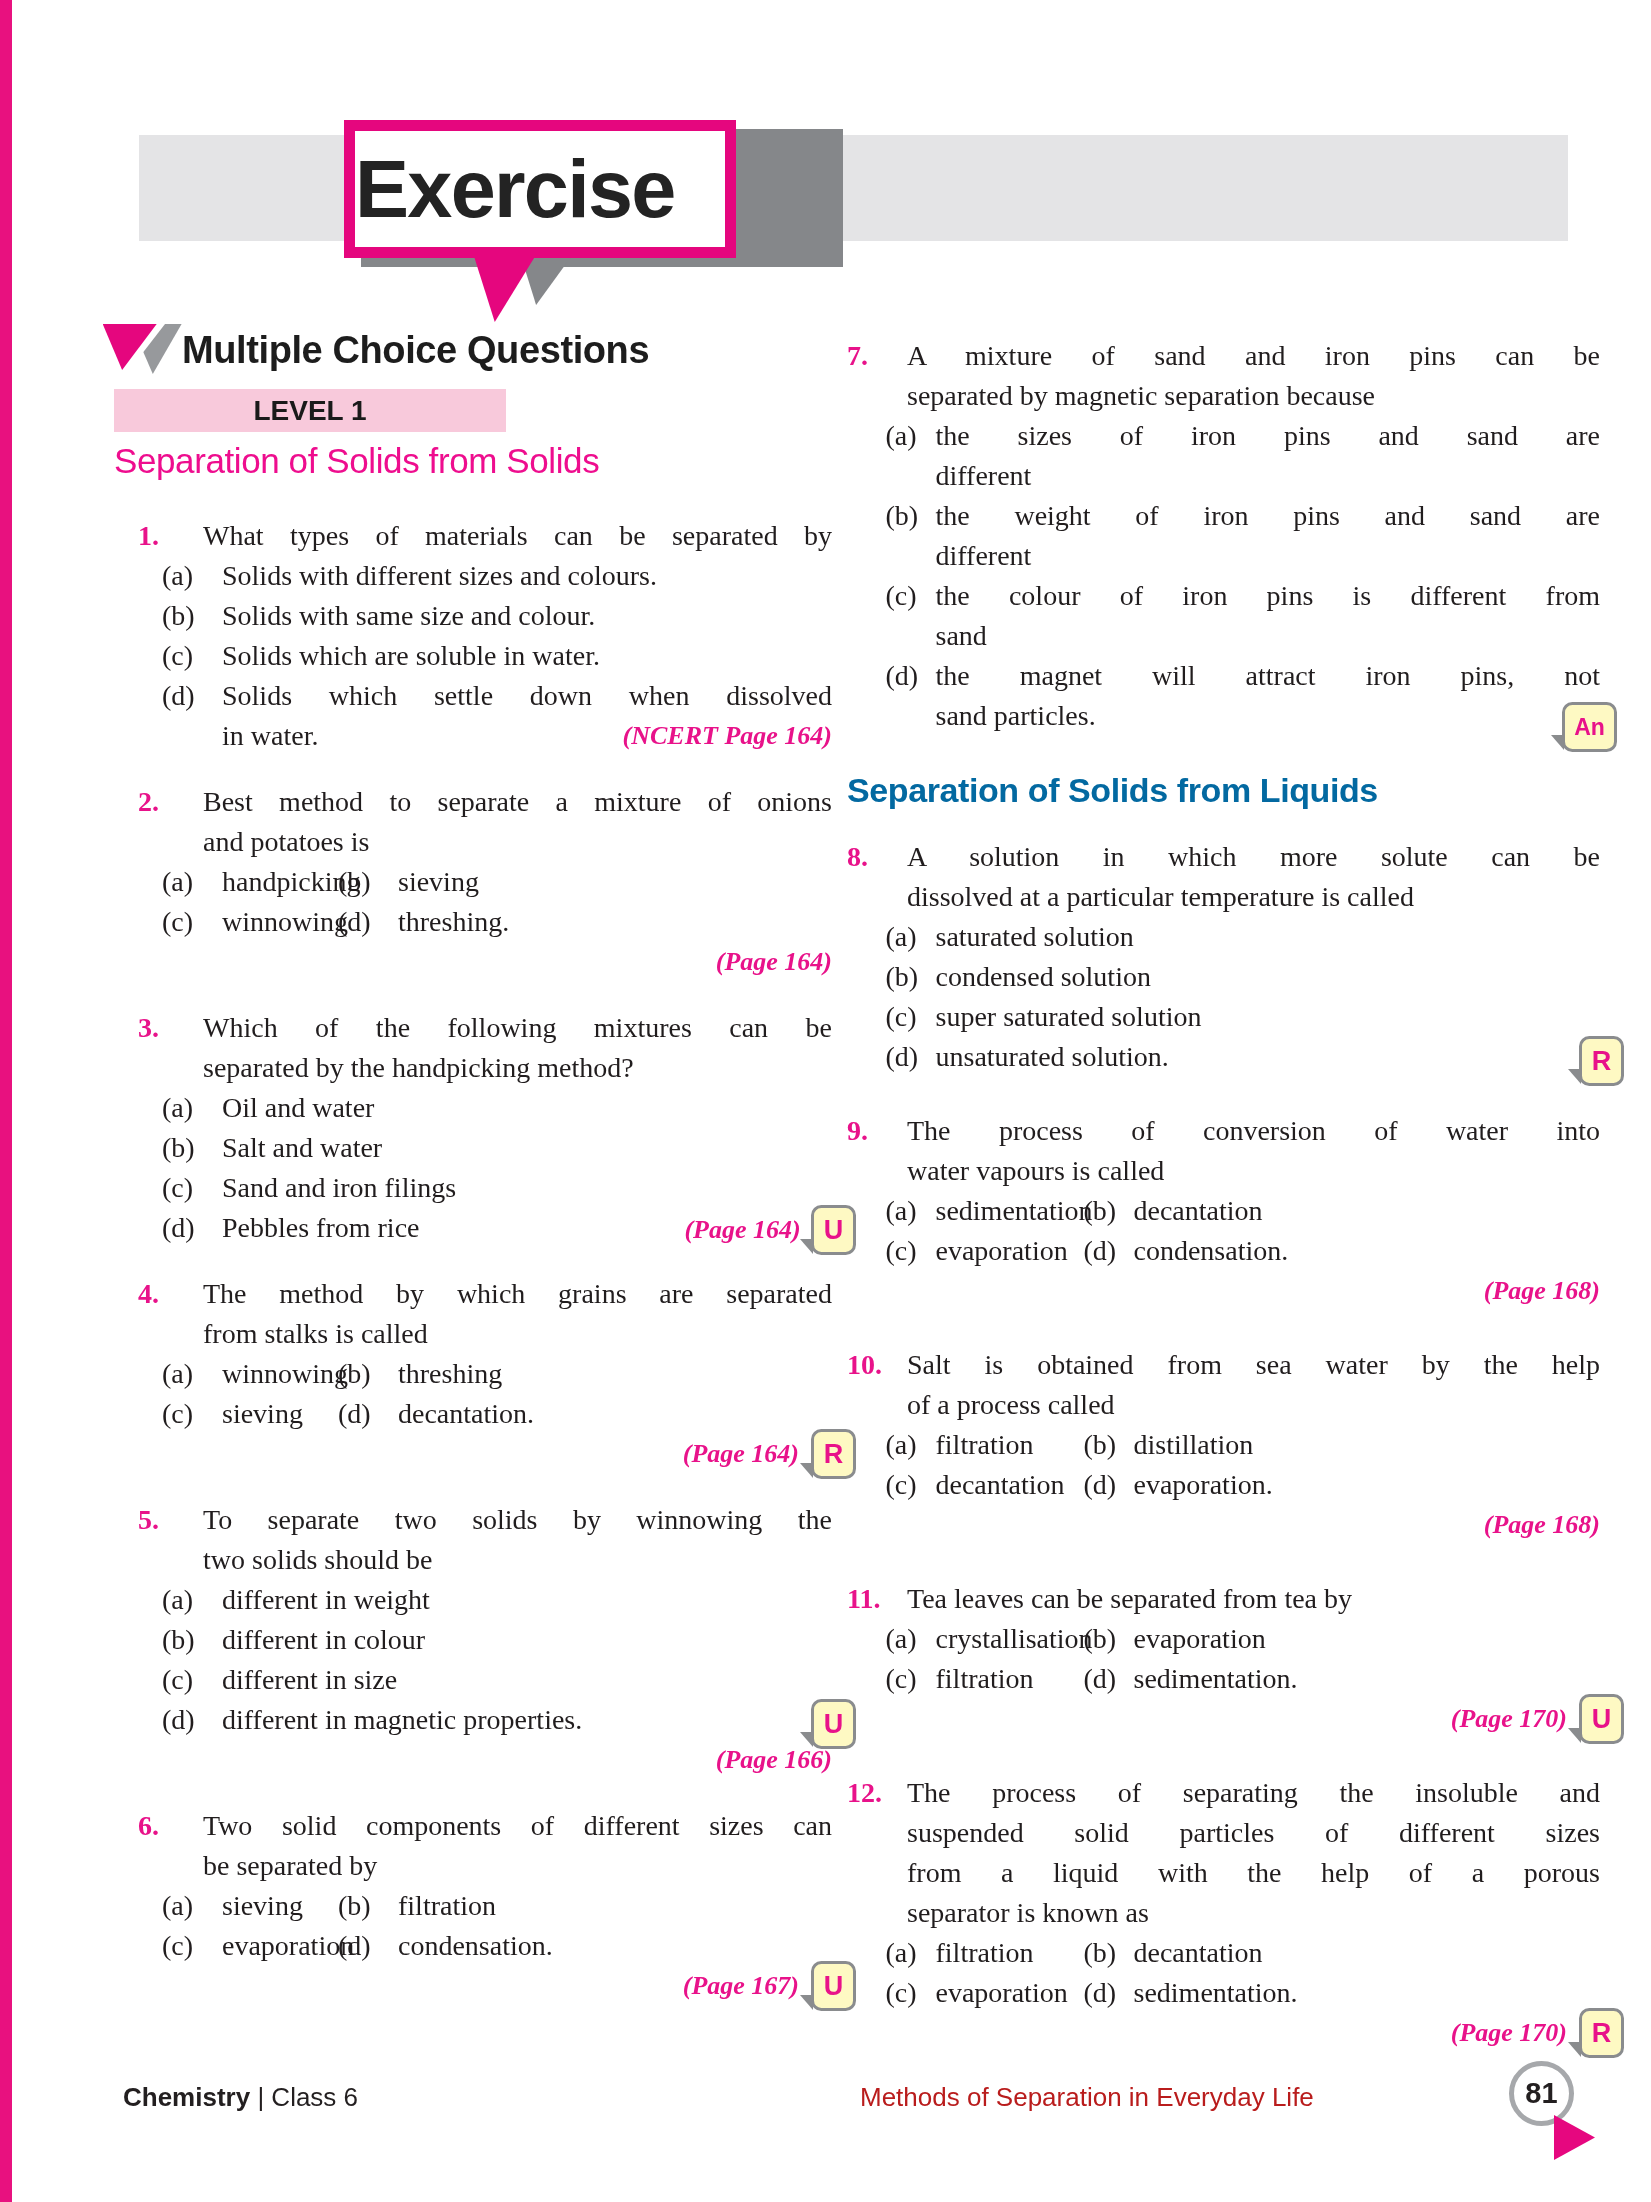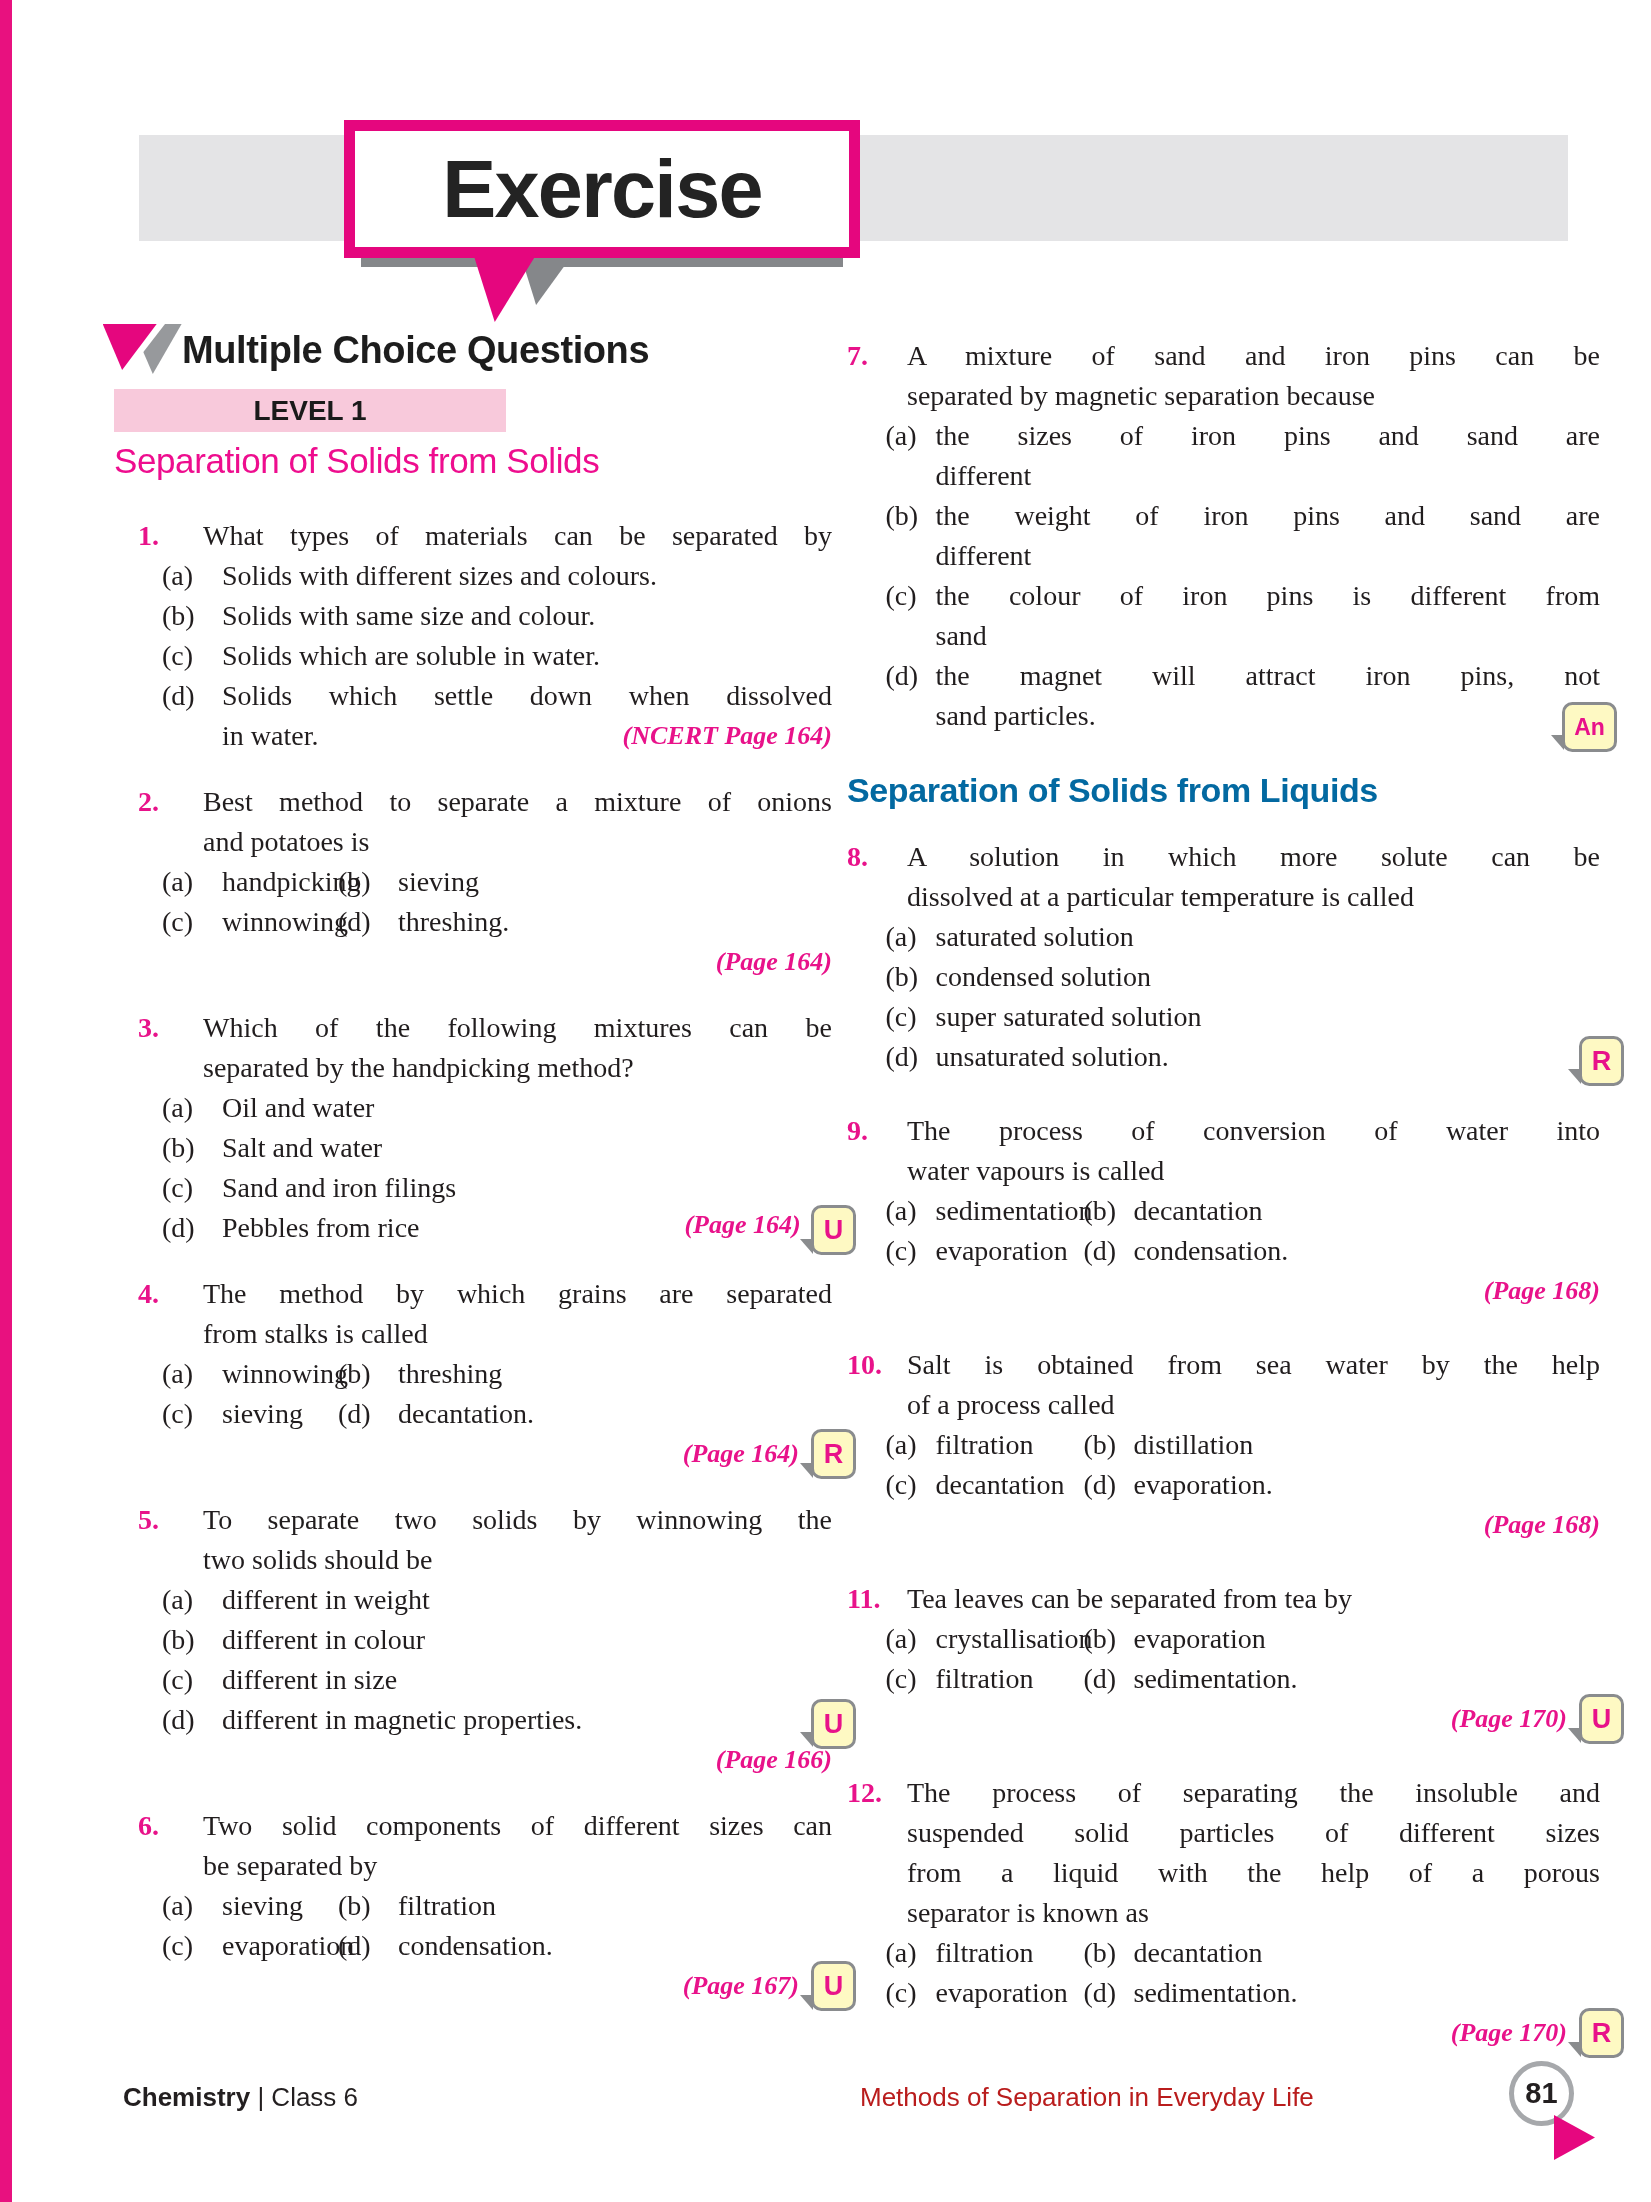--- a/index.html
+++ b/index.html
@@ -6,22 +6,22 @@
   body{width:1651px;height:2203px;position:relative;background:#ffffff;overflow:hidden;
        font-family:"Liberation Serif",serif;color:#211d1e}
   .edge-strip{position:absolute;left:0;top:0;width:12px;height:2203px;background:#e8117f}
   
   .graybar{position:absolute;left:139px;top:135px;width:1429px;height:106px;background:#e4e4e6}
   .exshadow{position:absolute;left:361px;top:129px;width:482px;height:138px;background:#85878a}
   .extail-g{position:absolute;left:519px;top:250px;width:57px;height:55px;background:#85878a;
             clip-path:polygon(0 0,100% 0,30% 100%)}
   .extail-p{position:absolute;left:472px;top:250px;width:67px;height:72px;background:#e5067e;
             clip-path:polygon(0 0,100% 0,34% 100%)}
-  .exbox{position:absolute;left:344px;top:120px;width:516px;height:138px;background:#fff;
-         border:11.2px solid #e5067e;box-sizing:border-box;display:flex;align-items:center;justify-content:center}
+  .exbox{position:absolute;left:344px;top:120px;width:392px;height:138px;background:#fff;
+         border:11.2px solid #e5067e;box-sizing:border-box;display:flex;align-items:center;justify-content:flex-start}
   .exbox span{font-family:"Liberation Sans",sans-serif;font-weight:700;font-size:81px;
               color:#232323;letter-spacing:-1.7px}
   
   .mcq-icon{position:absolute;left:101px;top:324px;width:82px;height:55px}
   .mcq-icon .t-gray{position:absolute;left:20.6px;top:0;width:60px;height:50px;background:#97999c;
                     clip-path:polygon(16% 0,100% 0,52% 100%)}
   .mcq-icon .t-white{position:absolute;left:0;top:0;width:64px;height:53px;background:#fff;
                     clip-path:polygon(0 0,100% 0,36% 100%)}
   .mcq-icon .t-pink{position:absolute;left:1.7px;top:0;width:54px;height:46px;background:#e5067e;
                     clip-path:polygon(0 0,100% 0,36% 100%)}
@@ -43,21 +43,21 @@
   .orow{display:flex;margin-left:-41px;position:relative}
   #col-right .orow{margin-left:-21.5px}
   .okey{flex:none;width:60px}
   #col-right .okey{width:50px}
   .otext{flex:1}
   .ogrid{display:grid;grid-template-columns:176px 1fr;margin-left:-41px}
   #col-right .ogrid{grid-template-columns:198px 1fr;margin-left:-21.5px}
   .gcell{display:flex}
   .refline{display:flex;justify-content:flex-end;align-items:center;gap:12px;height:40px;position:relative}
   .pref{font-style:italic;font-weight:600;font-size:26px;color:#e8128a;white-space:nowrap}
-  .opt-ref{position:absolute;right:-24px;bottom:-6.9px;display:flex;align-items:flex-start;gap:10.3px}
+  .opt-ref{position:absolute;right:-24px;bottom:-6.9px;display:flex;align-items:center;gap:10.3px}
   .opt-ref.flush{right:0;bottom:0}
   .opt-badge{position:absolute;right:-24px;bottom:-8.6px}
   .opt-badge.low{bottom:-15.5px;right:-17px}
   .badge{position:relative;width:45px;height:50px;background:#fef9c3;border:3.4px solid #8a8c8e;border-radius:10.3px;
          display:flex;align-items:center;justify-content:center;box-sizing:border-box;
          font-family:"Liberation Sans",sans-serif;font-weight:700;font-size:27px;color:#e8128a;flex:none}
   .badge::before{content:"";position:absolute;left:-13.8px;bottom:-1.7px;width:0;height:0;
          border-top:15.5px solid #8a8c8e;border-left:13px solid transparent}
   .badge.an{width:55px;font-size:23px}
   .refline .badge{margin-right:-24px}

